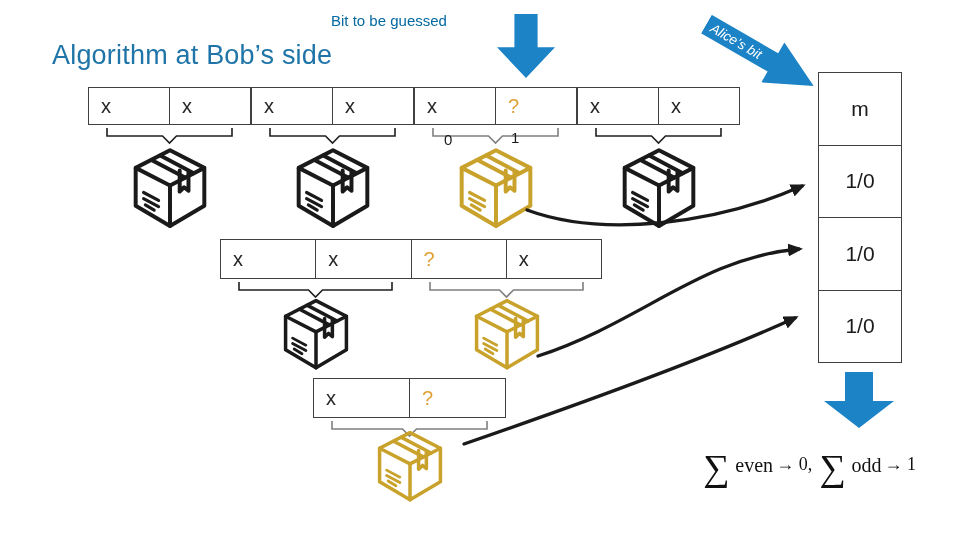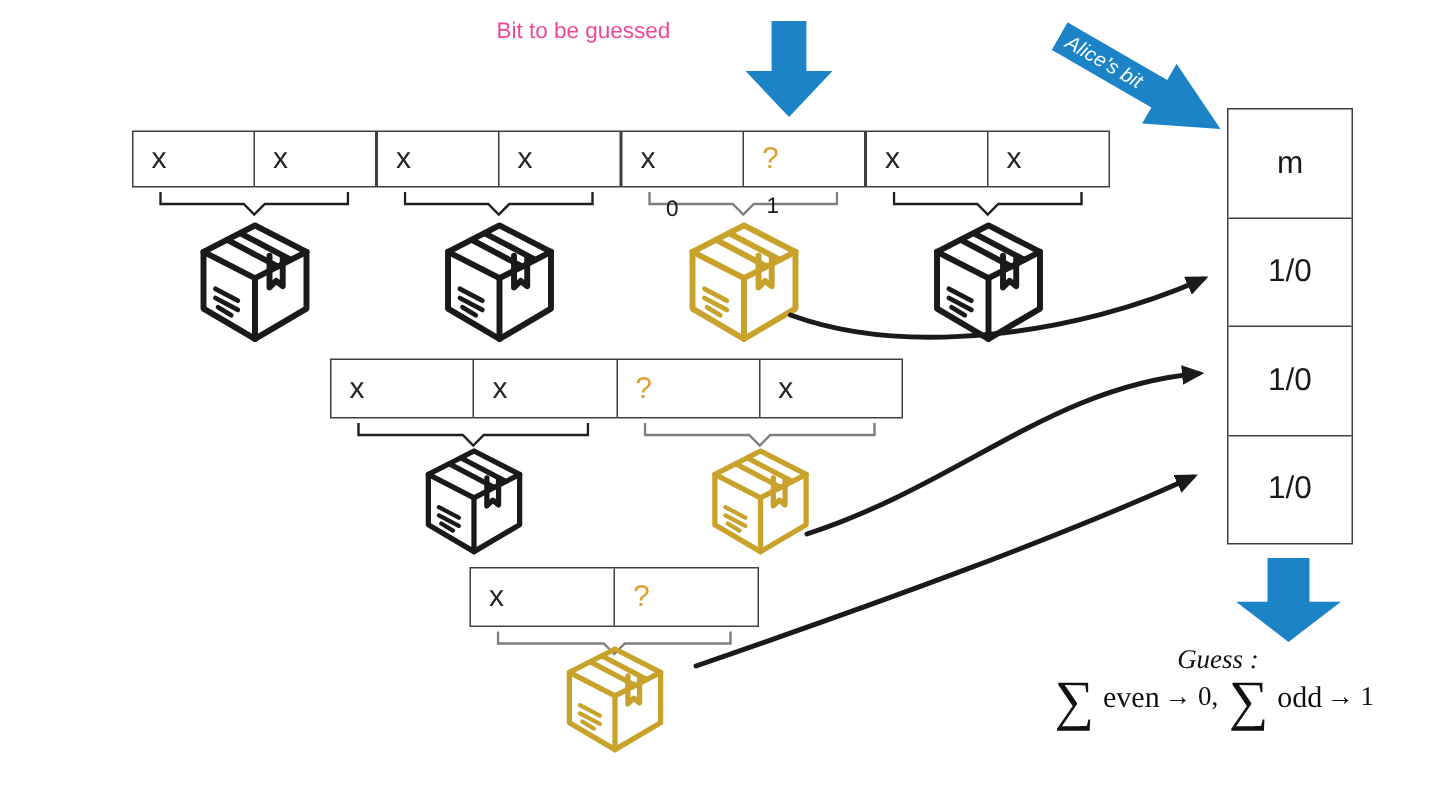--- a/index.html
+++ b/index.html
@@ -1,19 +1,19 @@
 <!DOCTYPE html>
 <html style="--accent: #1C84C6; --title-blue: #1F74A8; --qmark: #DFA032;"><head>
 <meta charset="utf-8">
 <style>
   html,body{margin:0;padding:0;background:#fff;}
   .slide{position:relative;width:960px;height:540px;background:#ffffff;overflow:hidden;
          font-family:"Liberation Sans",sans-serif;}
   .title{position:absolute;left:52px;top:40px;font-size:27px;letter-spacing:.2px;color:var(--title-blue,#1F74A8);}
-  .small-label{position:absolute;font-size:15px;color:#ec4899;white-space:nowrap;}
+  .small-label{position:absolute;font-size:15px;color:#0369a1;white-space:nowrap;}
   .tiny-label{position:absolute;font-size:15px;color:#1a1a1a;}
   .seq-row{position:absolute;display:flex;border:1.5px solid #404040;background:#fff;box-sizing:border-box;}
   .cell{flex:1;border-left:1.5px solid #404040;font-size:20px;color:#262626;display:flex;
         align-items:center;padding-left:12px;box-sizing:border-box;}
   .cell:first-child{border-left:none;}
   .cell.grp{border-left-width:2.5px;}
   .cell.q{color:var(--qmark,#DFA032);}
   .bracket,.boxicon{position:absolute;}
   .result-col{position:absolute;left:818px;top:72px;width:84px;border:1.5px solid #404040;box-sizing:border-box;background:#fff;}
   .result-cell{height:71.5px;border-top:1.5px solid #404040;display:flex;align-items:center;
@@ -47,20 +47,21 @@
       <path d="M29 17 L67 37"></path>
       <path d="M39 12 L77 32"></path>
       <path d="M61 29 L61 53 L66 48 L71 52 L71 30"></path>
       <path d="M20 54 L37 63 M20 61 L37 70 M22 68 L32 74" stroke-width="3.6"></path>
     </g>
   </symbol>
 </svg>
 
 <div class="slide">
 
+  <div class="title">Algorithm at Bob’s side</div>
 
   <div class="small-label" style="left:331px;top:12px;">Bit to be guessed</div>
 
   <div class="block-arrow-down" style="left:497px;top:14px;width:58px;height:64px;"></div>
 
   <div class="alice-arrow">
     <span>Alice’s bit</span>
   </div>
 
   <div id="diagram-host">
@@ -146,21 +147,20 @@
 
   <div class="result-col" id="result-col">
       <div class="result-cell">m</div>
       <div class="result-cell">1/0</div>
       <div class="result-cell">1/0</div>
       <div class="result-cell">1/0</div>
     </div>
 
   <div class="block-arrow-down" style="left:824px;top:372px;width:70px;height:56px;"></div>
 
-  <div class="guess-label">Guess :</div>
 
   <div class="formula">
     <span class="sum">∑</span>
     <span class="term">even</span>
     <span class="res">→ 0,</span>
     <span class="sum">∑</span>
     <span class="term">odd</span>
     <span class="res">→ 1</span>
   </div>
 

